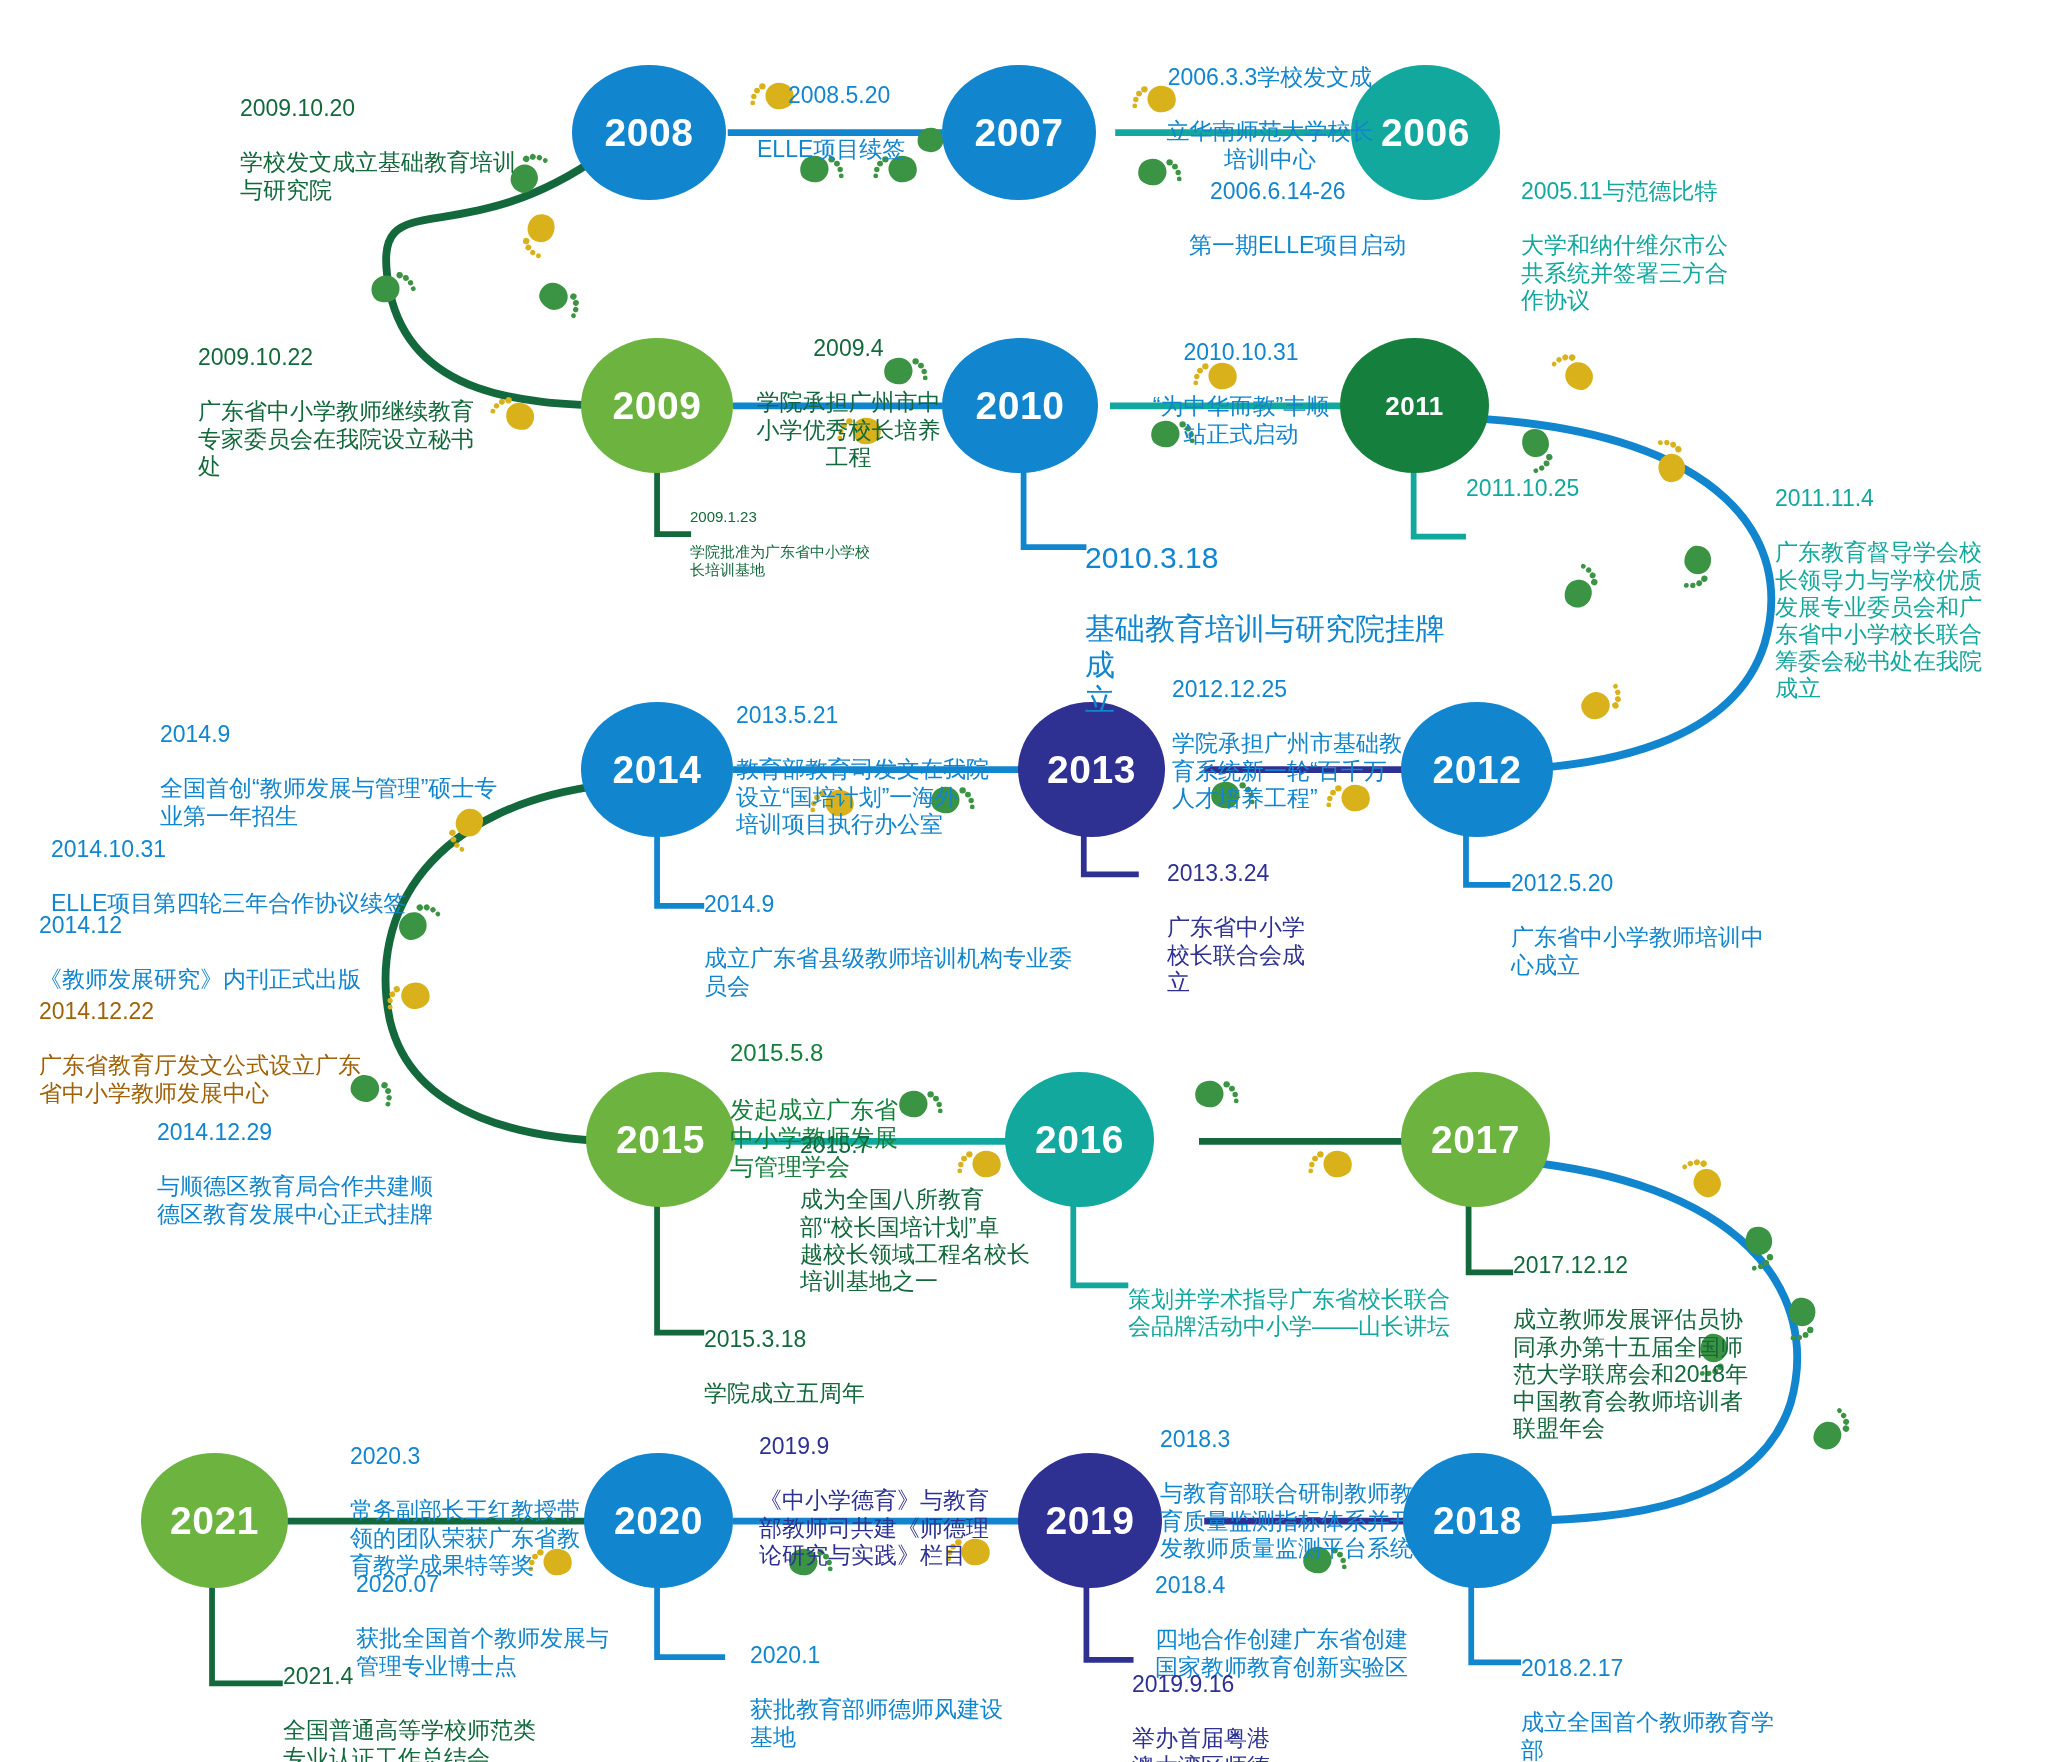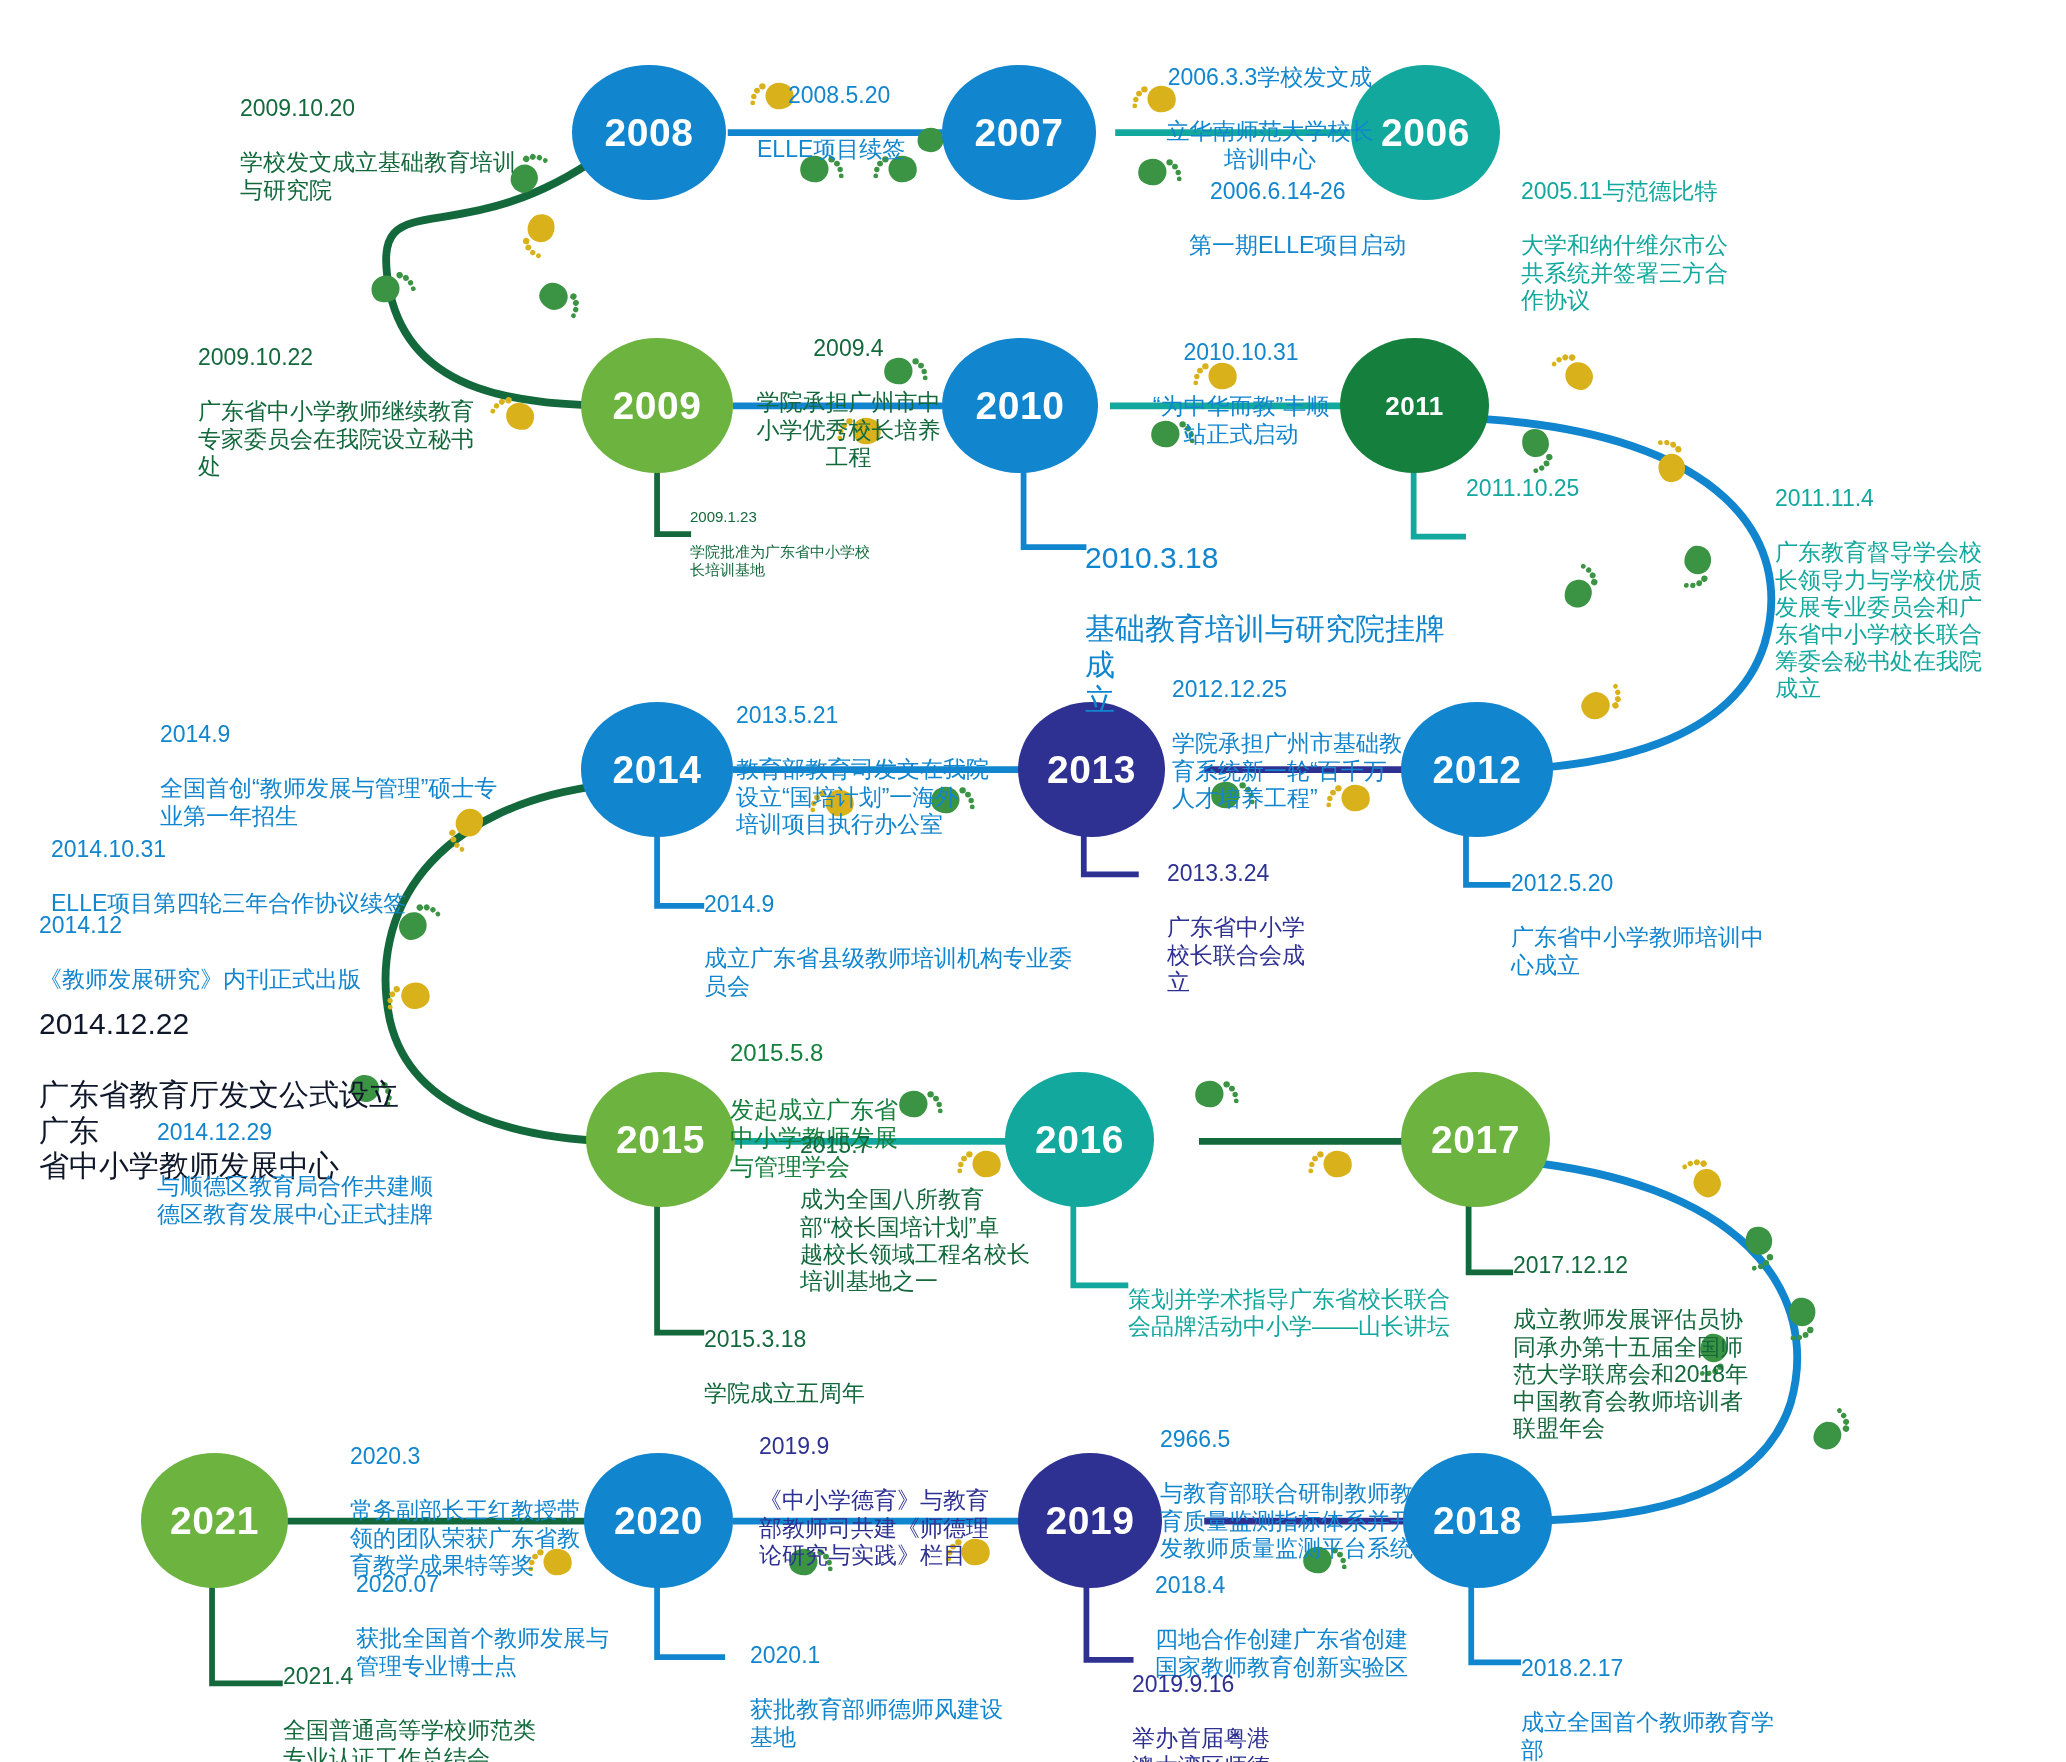--- a/index.html
+++ b/index.html
@@ -495,21 +495,21 @@
 校长联合会成
 立</div>
   </div>
 
   <div class="lbl" style="left:1511px;top:843px;width:325px;color:#1185ce;font-size:23px;">
     <div>2012.5.20</div>
     <div>广东省中小学教师培训中
 心成立</div>
   </div>
 
-  <div class="lbl" style="left:39px;top:971px;width:367px;color:#0f172a;font-size:30px;">
+  <div class="lbl" style="left:39px;top:971px;width:367px;color:#a16207;font-size:23px;">
     <div>2014.12.22</div>
     <div>广东省教育厅发文公式设立广东
 省中小学教师发展中心</div>
   </div>
 
   <div class="lbl" style="left:157px;top:1092px;width:346px;color:#1185ce;font-size:23px;">
     <div>2014.12.29</div>
     <div>与顺德区教育局合作共建顺
 德区教育发展中心正式挂牌</div>
   </div>
@@ -556,21 +556,21 @@
   </div>
 
   <div class="lbl" style="left:759px;top:1406px;width:304px;color:#2e3192;font-size:23px;">
     <div>2019.9</div>
     <div>《中小学德育》与教育
 部教师司共建《师德理
 论研究与实践》栏目</div>
   </div>
 
   <div class="lbl" style="left:1160px;top:1399px;width:325px;color:#1185ce;font-size:23px;">
-    <div>2966.5</div>
+    <div>2018.3</div>
     <div>与教育部联合研制教师教
 育质量监测指标体系并开
 发教师质量监测平台系统</div>
   </div>
 
   <div class="lbl" style="left:356px;top:1544px;width:325px;color:#1185ce;font-size:23px;">
     <div>2020.07</div>
     <div>获批全国首个教师发展与
 管理专业博士点</div>
   </div>

